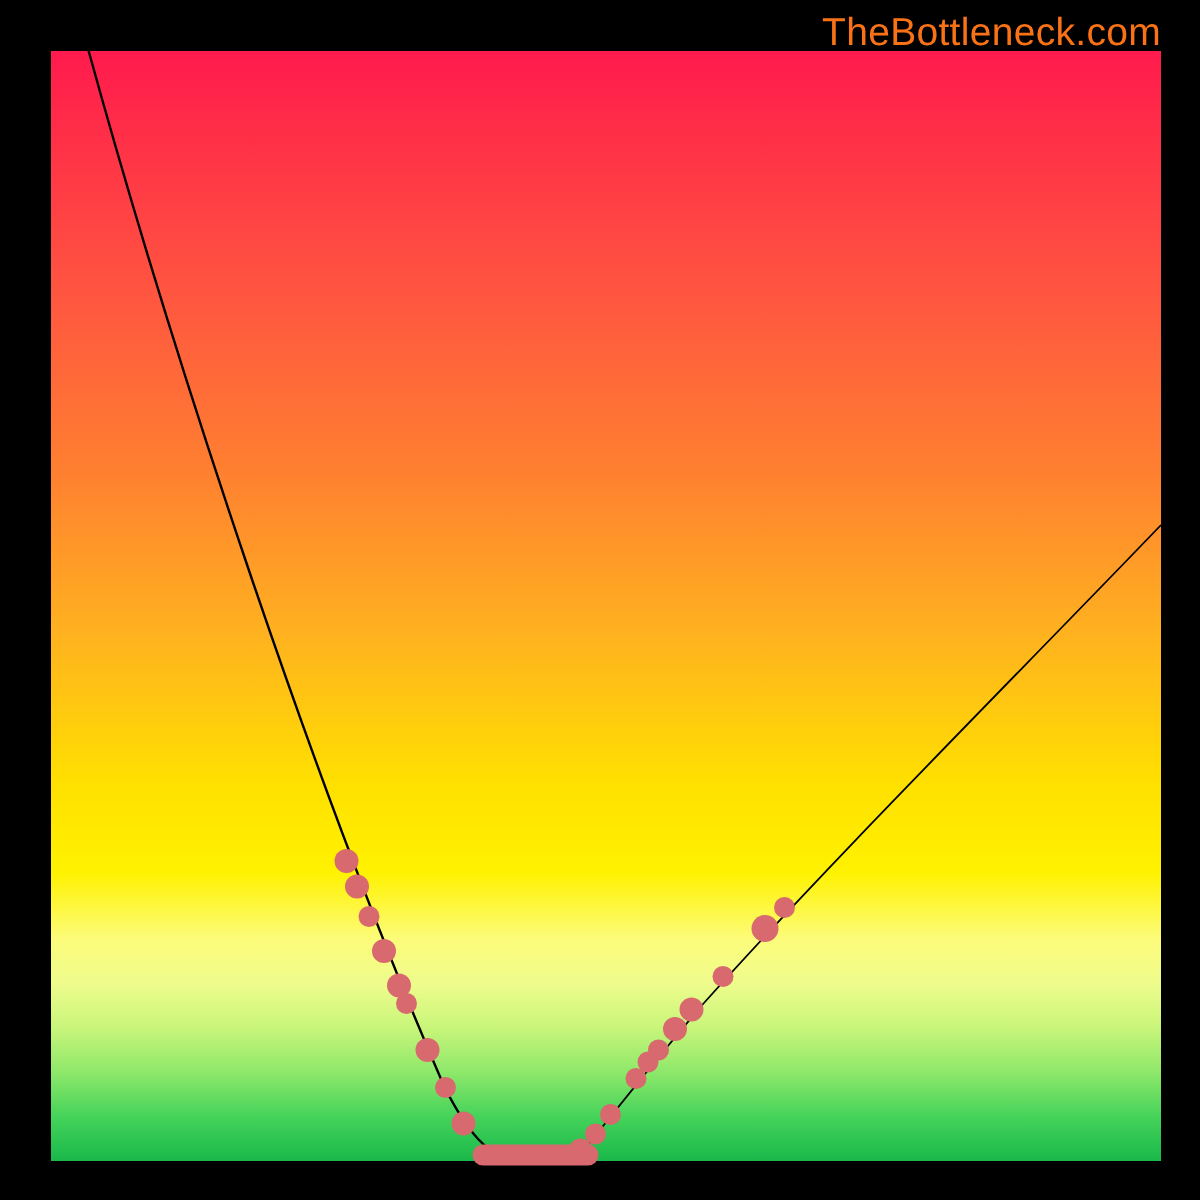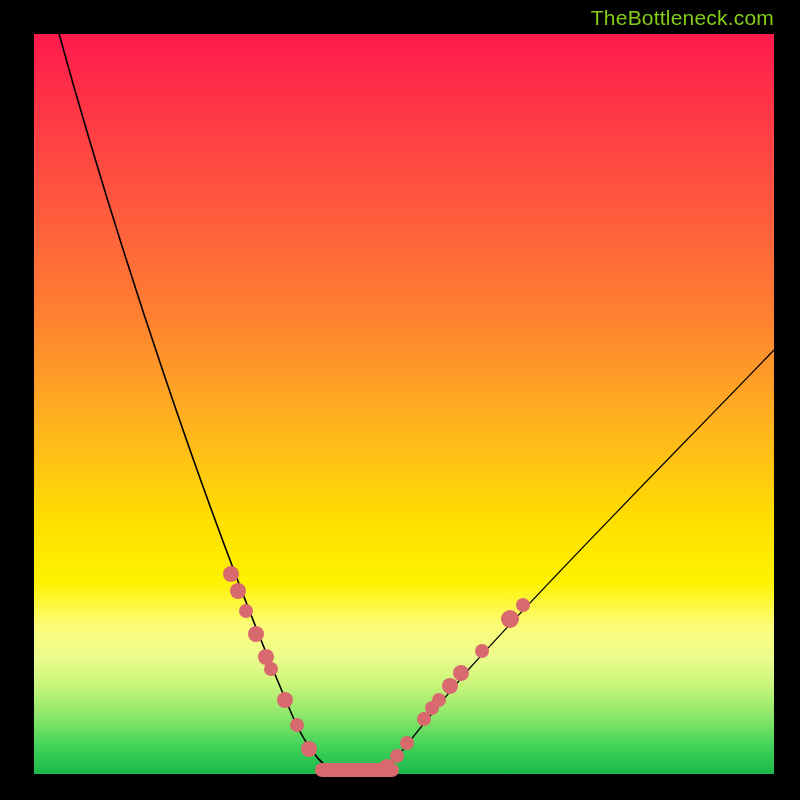--- a/index.html
+++ b/index.html
@@ -38,22 +38,22 @@
       #c8f57a 88%,
       #8ee86a 92%,
       #45d35a 96%,
       #19b84a 100%
     );
   }
   .watermark {
     position: absolute;
     top: 6px;
     right: 26px;
-    color: #84cc16;
-    font-size: 21px;
+    color: #f97316;
+    font-size: 26px;
     letter-spacing: 0.2px;
     user-select: none;
   }
   svg.curve-layer {
     position: absolute;
     left: 0;
     top: 0;
     width: 740px;
     height: 740px;
     overflow: visible;

